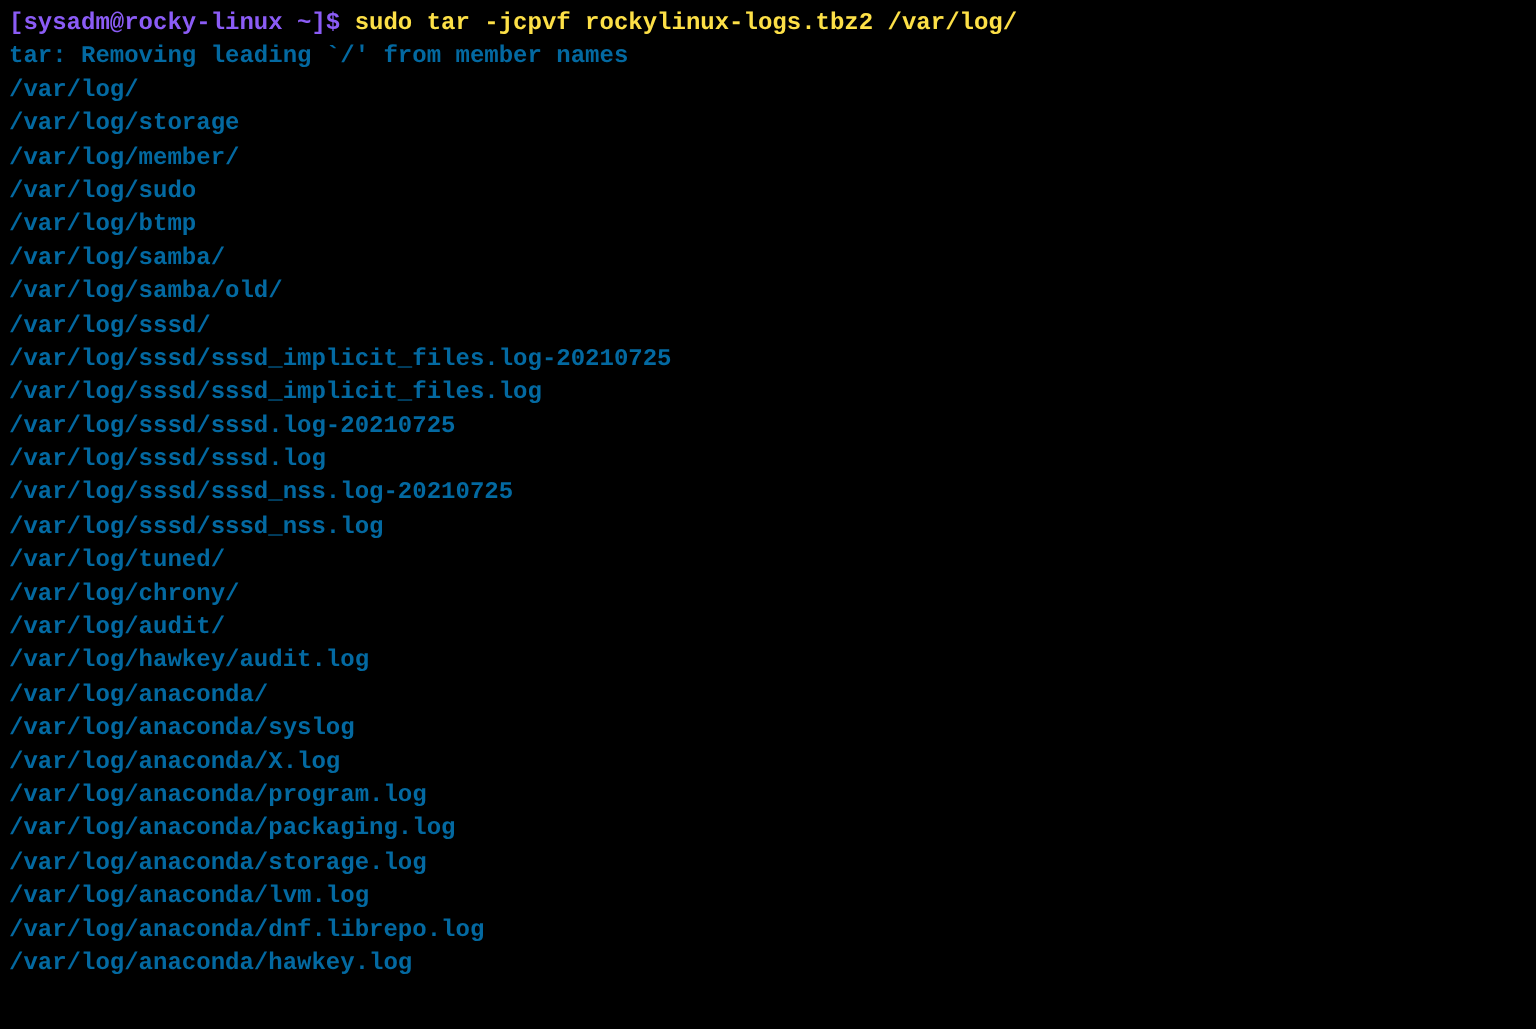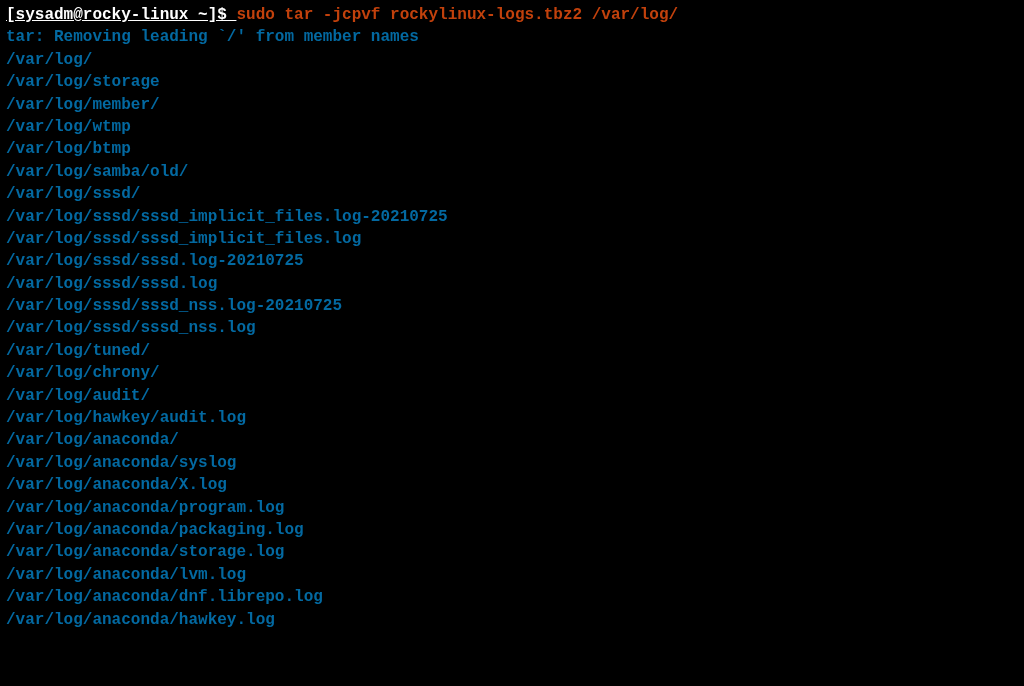--- a/index.html
+++ b/index.html
@@ -16,42 +16,42 @@
       padding: 4px 6px;
       line-height: 1.4;
       width: 1024px;
       height: 686px;
       overflow: hidden;
     }
     .terminal-line {
       white-space: pre;
     }
     .prompt {
-      color: #ffffff;
-      text-decoration: underline;
+      color: #8b5cf6;
     }
     .command {
-      color: #c2410c;
+      color: #fde047;
     }
     .output-line {
       color: #0369a1;
     }
   </style>
 </head>
 <body>
 
 <div>
   <div class="terminal-line"><span class="prompt">[sysadm@rocky-linux ~]$ </span><span class="command">sudo tar -jcpvf rockylinux-logs.tbz2 /var/log/</span></div>
   <div id="output-container">
       <div class="terminal-line output-line">tar: Removing leading `/' from member names</div>
       <div class="terminal-line output-line">/var/log/</div>
       <div class="terminal-line output-line">/var/log/storage</div>
       <div class="terminal-line output-line">/var/log/member/</div>
-      <div class="terminal-line output-line">/var/log/wtmp</div>
+      <div class="terminal-line output-line">/var/log/sudo</div>
       <div class="terminal-line output-line">/var/log/btmp</div>
+      <div class="terminal-line output-line">/var/log/samba/</div>
       <div class="terminal-line output-line">/var/log/samba/old/</div>
       <div class="terminal-line output-line">/var/log/sssd/</div>
       <div class="terminal-line output-line">/var/log/sssd/sssd_implicit_files.log-20210725</div>
       <div class="terminal-line output-line">/var/log/sssd/sssd_implicit_files.log</div>
       <div class="terminal-line output-line">/var/log/sssd/sssd.log-20210725</div>
       <div class="terminal-line output-line">/var/log/sssd/sssd.log</div>
       <div class="terminal-line output-line">/var/log/sssd/sssd_nss.log-20210725</div>
       <div class="terminal-line output-line">/var/log/sssd/sssd_nss.log</div>
       <div class="terminal-line output-line">/var/log/tuned/</div>
       <div class="terminal-line output-line">/var/log/chrony/</div>

